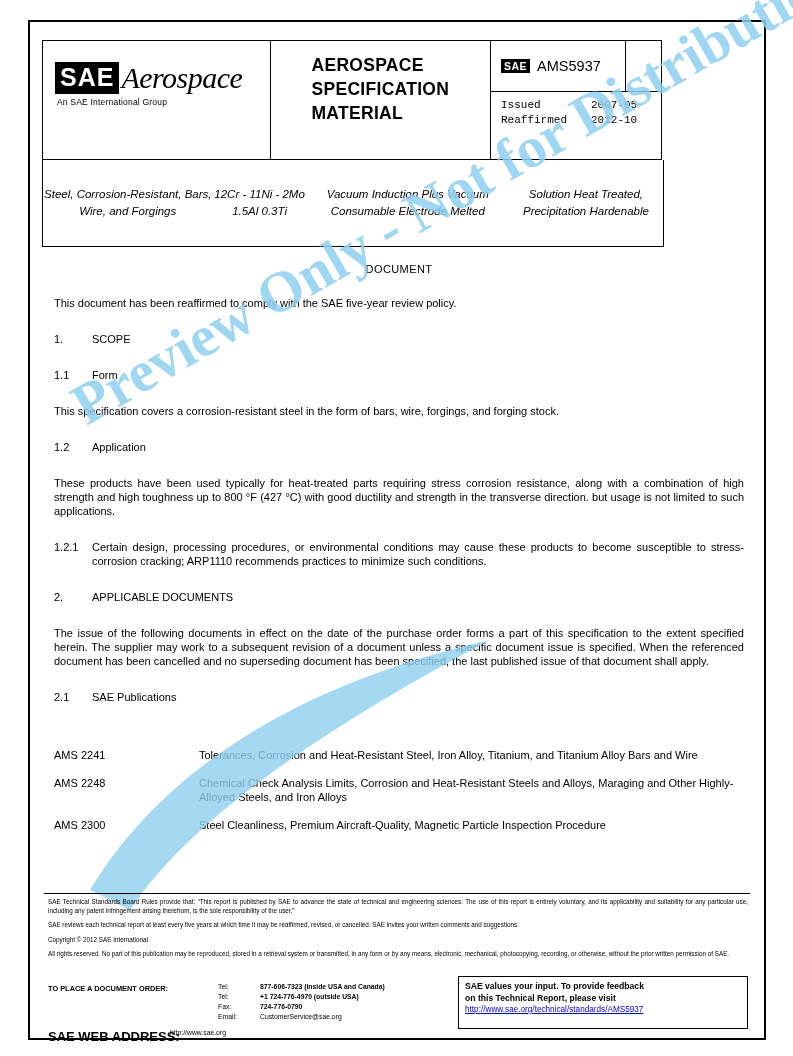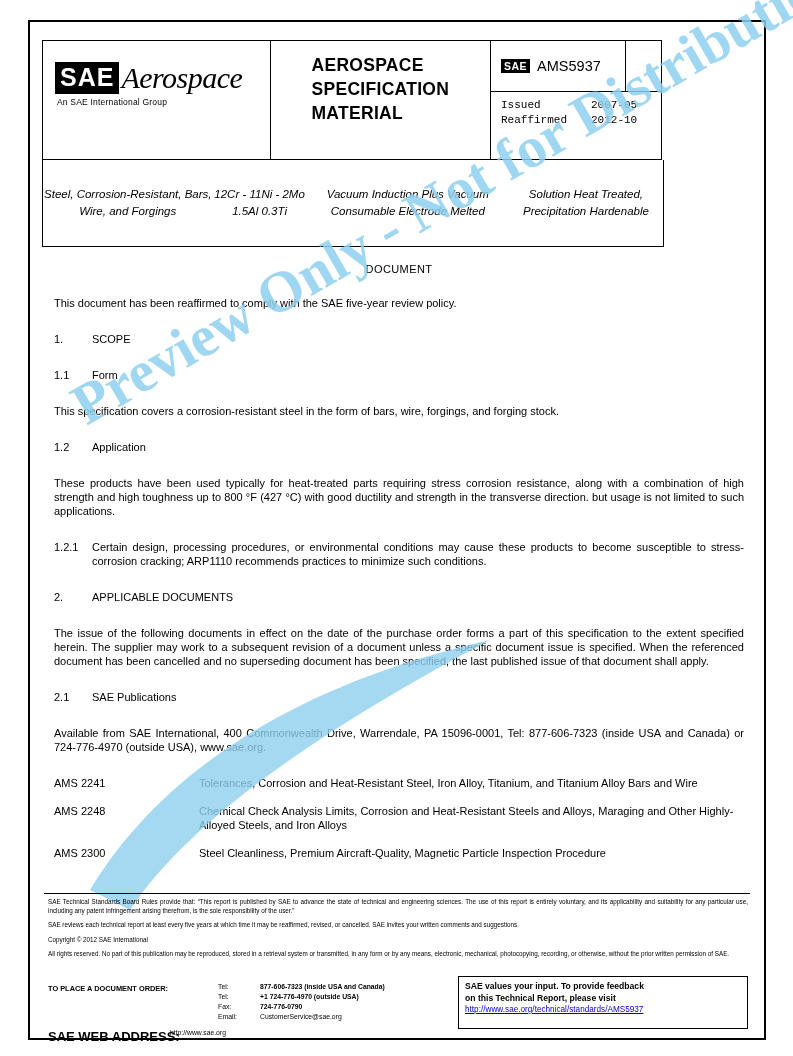--- a/index.html
+++ b/index.html
@@ -389,21 +389,20 @@
 
     <div class="spacer-md"></div>
 
     <div class="num-head">
       <span class="n">2.1</span>
       <span>SAE Publications</span>
     </div>
 
     <div class="spacer-md"></div>
 
-    <p class="para">Available from SAE International, 400 Commonwealth Drive, Warrendale, PA 15096-0001, Tel: 877-606-7323 (inside USA and Canada) or 724-776-4970 (outside USA), www.sae.org.</p>
 
     <div class="spacer-md"></div>
 
     <div class="ref-row">
       <span class="ref-id">AMS 2241</span>
       <span class="ref-txt">Tolerances, Corrosion and Heat-Resistant Steel, Iron Alloy, Titanium, and Titanium Alloy Bars and Wire</span>
     </div>
     <div class="ref-row">
       <span class="ref-id">AMS 2248</span>
       <span class="ref-txt">Chemical Check Analysis Limits, Corrosion and Heat-Resistant Steels and Alloys, Maraging and Other Highly-Alloyed Steels, and Iron Alloys</span>

